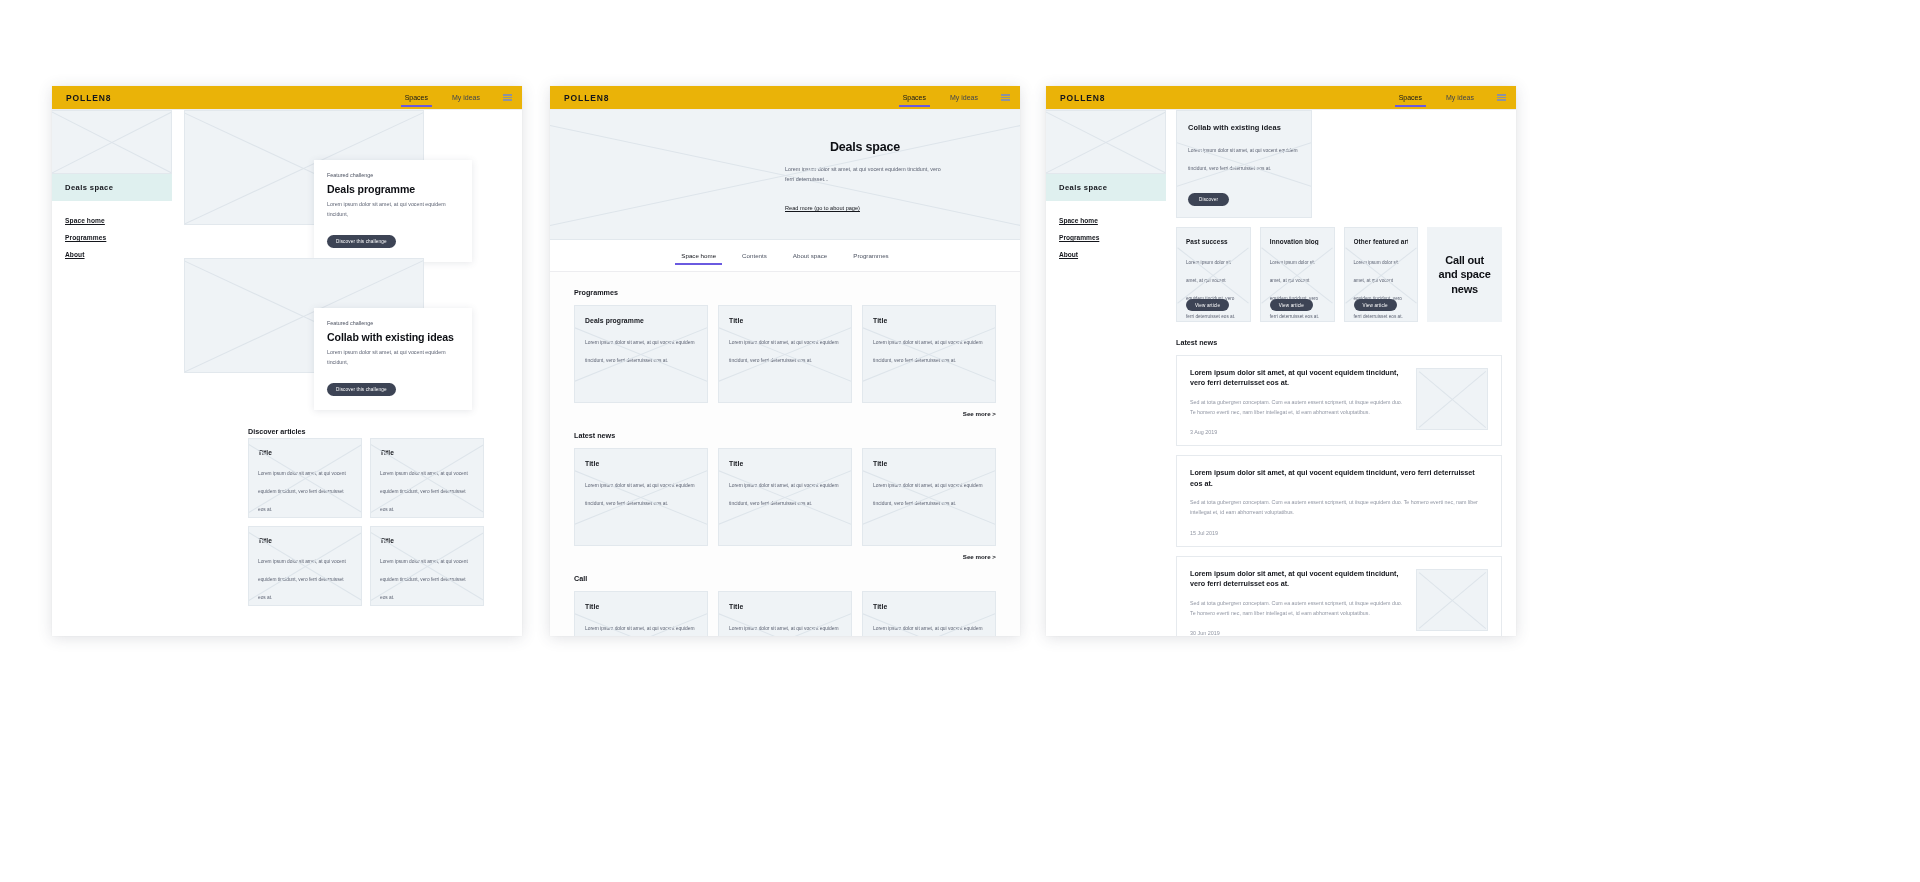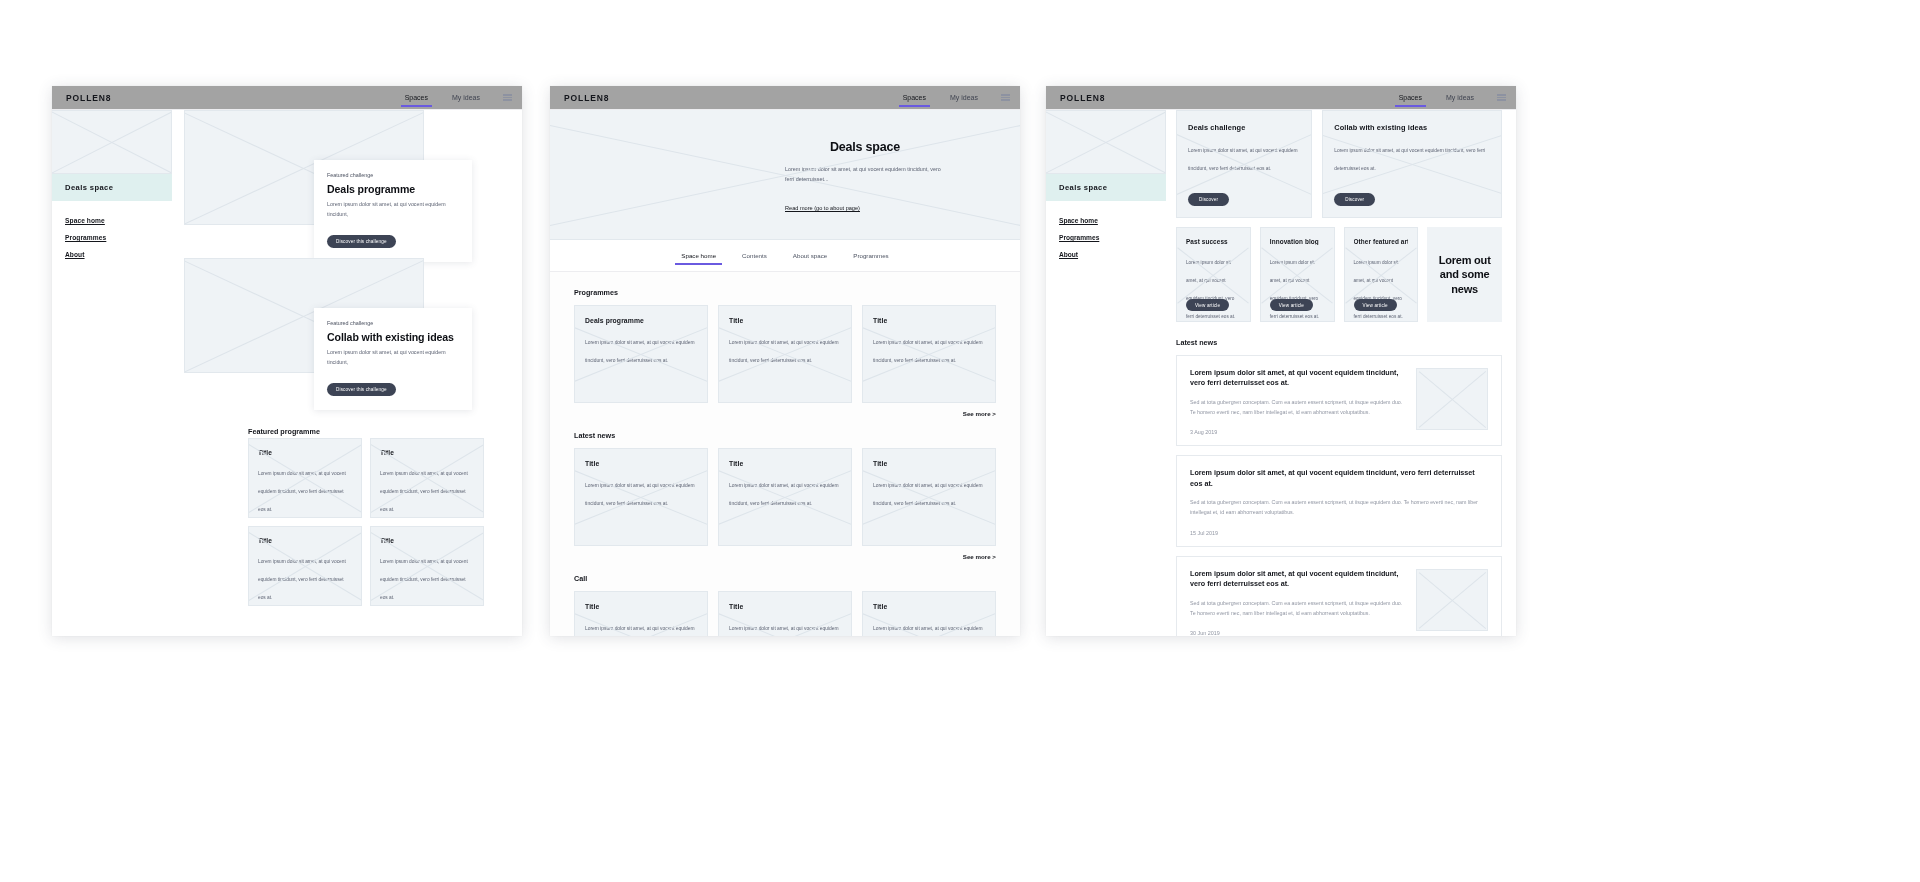--- a/index.html
+++ b/index.html
@@ -14,21 +14,21 @@
   .canvas { position:absolute; inset:0; }
 
   
   .panel {
     position:absolute;
     background:#ffffff;
     box-shadow:0 2px 14px rgba(60,70,90,.16), 0 0 1px rgba(60,70,90,.10);
     overflow:hidden;
   }
   .topbar {
-    height:24px; background:#a3a3a3; position:relative;
+    height:24px; background:#eab308; position:relative;
     border-bottom:1px solid #ededf0;
     display:flex; align-items:center;
   }
   .logo {
     font-size:8.5px; font-weight:bold; letter-spacing:.9px;
     color:#14161c; padding-left:14px;
   }
   .navwrap {
     position:absolute; right:10px; top:0; height:100%;
     display:flex; align-items:center; gap:22px;
@@ -206,21 +206,21 @@
 
     <div class="wf hero2" style="--a:25deg;"></div>
     <div class="ovl ovl2">
       <div class="kicker">Featured challenge</div>
       <h3>Collab with existing ideas</h3>
       <p>Lorem ipsum dolor sit amet, at qui vocent equidem tincidunt,</p>
       <button class="pill">Discover this challenge</button>
     </div>
 
     <div class="fa">
-      <span class="sec-h fa-h">Featured programme</span>
+      <span class="sec-h fa-h">Discover articles</span>
       <div class="grid2">
         <div class="wf minicard" style="--a:31deg;">
           <span class="card-t">Title</span>
           <span class="card-b">Lorem ipsum dolor sit amet, at qui vocent equidem tincidunt, vero ferri deterruisset eos at.</span>
         </div>
         <div class="wf minicard" style="--a:31deg;">
           <span class="card-t">Title</span>
           <span class="card-b">Lorem ipsum dolor sit amet, at qui vocent equidem tincidunt, vero ferri deterruisset eos at.</span>
         </div>
         <div class="wf minicard" style="--a:31deg;">
@@ -343,25 +343,20 @@
       <div class="side-title">Deals  space</div>
       <div class="side-links">
         <a href="#">Space home</a>
         <a href="#">Programmes</a>
         <a href="#">About</a>
       </div>
     </div>
 
     <div class="main">
       <div class="row-top">
-        <div class="wf ch-card" style="--a:24deg;">
-          <span class="card-t">Deals challenge</span>
-          <span class="card-b">Lorem ipsum dolor sit amet, at qui vocent equidem tincidunt, vero ferri deterruisset eos at.</span>
-          <button class="pill">Discover</button>
-        </div>
         <div class="wf ch-card" style="--a:18deg;">
           <span class="card-t">Collab with existing ideas</span>
           <span class="card-b">Lorem ipsum dolor sit amet, at qui vocent equidem tincidunt, vero ferri deterruisset eos at.</span>
           <button class="pill">Discover</button>
         </div>
       </div>
 
       <div class="row-mid">
         <div class="wf sm-card" style="--a:38deg;">
           <span class="card-t">Past success</span>
@@ -371,21 +366,21 @@
         <div class="wf sm-card" style="--a:38deg;">
           <span class="card-t">Innovation blog</span>
           <span class="card-b">Lorem ipsum dolor sit amet, at qui vocent equidem tincidunt, vero ferri deterruisset eos at.</span>
           <button class="pill">View article</button>
         </div>
         <div class="wf sm-card" style="--a:38deg;">
           <span class="card-t">Other featured articl</span>
           <span class="card-b">Lorem ipsum dolor sit amet, at qui vocent equidem tincidunt, vero ferri deterruisset eos at.</span>
           <button class="pill">View article</button>
         </div>
-        <div class="callout">Lorem out and some news</div>
+        <div class="callout">Call out and space news</div>
       </div>
 
       <span class="sec-h news-h">Latest news</span>
 
       <div class="newsitem">
         <div class="txt">
           <h4>Lorem ipsum dolor sit amet, at qui vocent equidem tincidunt, vero ferri deterruisset eos at.</h4>
           <p>Sed at tota gubergren conceptam. Cum ea autem essent scripserit, ut iisque equidem duo. Te homero everti nec, nam liber intellegat et, id eam abhorreant voluptatibus.</p>
           <div class="date">3 Aug 2019</div>
         </div>

